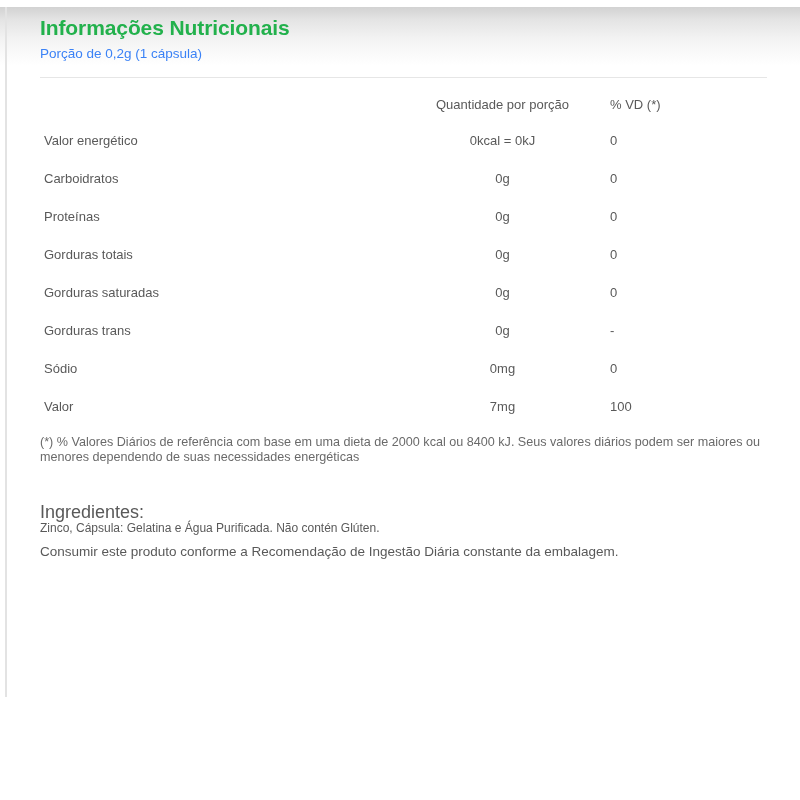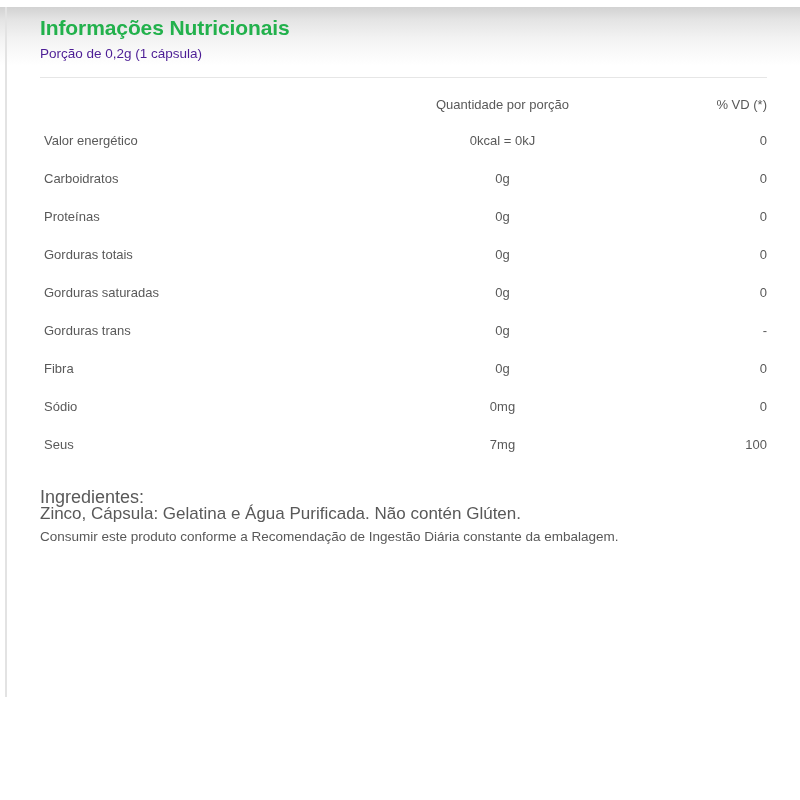--- a/index.html
+++ b/index.html
@@ -56,21 +56,21 @@
     color: #22b14c;
     font-size: 21px;
     font-weight: bold;
     letter-spacing: -0.1px;
     margin: 0;
     padding-top: 8px;
     line-height: 26px;
   }
 
   .serving {
-    color: #4c1d95;
+    color: #3b82f6;
     font-size: 13.5px;
     line-height: 18px;
     margin: 4px 0 0 0;
   }
 
   .hr {
     margin-top: 14px;
     width: 727px;
     height: 1px;
     background: #e6e6e6;
@@ -95,21 +95,21 @@
   col.c-label  { width: 355px; }
   col.c-amount { width: 215px; }
   col.c-vd     { width: 157px; }
 
   table.nutri th.h-amount,
   table.nutri td.amount {
     text-align: center;
   }
   table.nutri th.h-vd,
   table.nutri td.vd {
-    text-align: right;
+    text-align: left;
   }
   table.nutri th.h-label { text-align: left; }
   table.nutri td.label {
     text-align: left;
     padding-left: 4px;
   }
   table.nutri th {
     height: 34px;
     color: #595959;
   }
@@ -124,21 +124,21 @@
 
   .block-gap { height: 26px; }
 
   .ing-title {
     color: #595959;
     font-size: 18px;
     line-height: 16px;
   }
   .ing-body {
     color: #595959;
-    font-size: 17px;
+    font-size: 12px;
     line-height: 17px;
   }
 
   .para {
     color: #595959;
     font-size: 13.5px;
     line-height: 18px;
     margin-top: 6px;
     width: 722px;
   }
@@ -197,37 +197,33 @@
             <td class="label">Gorduras saturadas</td>
             <td class="amount">0g</td>
             <td class="vd">0</td>
           </tr>
           <tr>
             <td class="label">Gorduras trans</td>
             <td class="amount">0g</td>
             <td class="vd">-</td>
           </tr>
           <tr>
-            <td class="label">Fibra</td>
-            <td class="amount">0g</td>
-            <td class="vd">0</td>
-          </tr>
-          <tr>
             <td class="label">Sódio</td>
             <td class="amount">0mg</td>
             <td class="vd">0</td>
           </tr>
           <tr>
-            <td class="label">Seus</td>
+            <td class="label">Valor</td>
             <td class="amount">7mg</td>
             <td class="vd">100</td>
           </tr>
         </tbody>
     </table>
 
+    <p class="footnote">(*) % Valores Diários de referência com base em uma dieta de 2000 kcal ou 8400 kJ. Seus valores diários podem ser maiores ou menores dependendo de suas necessidades energéticas</p>
 
     <div class="block-gap"></div>
 
     <div>
       <div class="ing-title">Ingredientes:</div>
       <div class="ing-body">Zinco, Cápsula: Gelatina e Água Purificada. Não contén Glúten.</div>
     </div>
 
     <p class="para">Consumir este produto conforme a Recomendação de Ingestão Diária constante da embalagem.</p>
 

